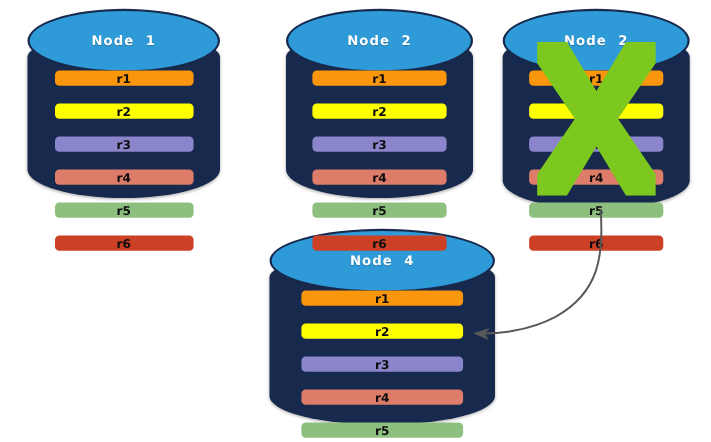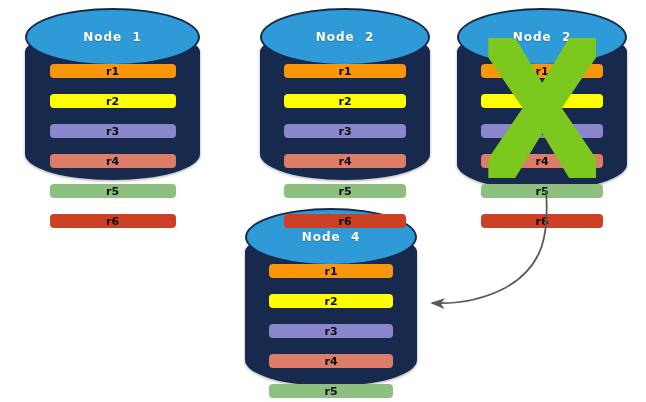--- a/index.html
+++ b/index.html
@@ -180,21 +180,21 @@
             <span>r5</span>
           </div>
           <div class="record" style="background: rgb(204, 65, 37);">
             <span>r6</span>
           </div>
         </div>
         <svg class="fail-x" viewBox="0 0 100 100" preserveAspectRatio="none" style="left: 14%; top: 30px; width: 72%; height: 140px;">
           <path d="M 6 0 L 28 0 L 50 32 L 72 0 L 94 0 L 94 14 L 66 50 L 94 86 L 94 100 L 72 100 L 50 68 L 28 100 L 6 100 L 6 86 L 34 50 L 6 14 Z" fill="#7DC81E"></path>
         </svg>
       </div>
-      <div class="node" style="left: 245px; top: 208px; width: 172px; height: 178px;">
+      <div class="node" style="left: 245px; top: 208px; width: 172px; height: 178px; padding-left: 33px;">
         <div class="cyl-body"></div>
         <div class="cyl-top"></div>
         <div class="cyl-label">Node  4</div>
         <div class="records">
           <div class="record" style="background: rgb(249, 150, 11);">
             <span>r1</span>
           </div>
           <div class="record" style="background: rgb(255, 255, 0);">
             <span>r2</span>
           </div>

